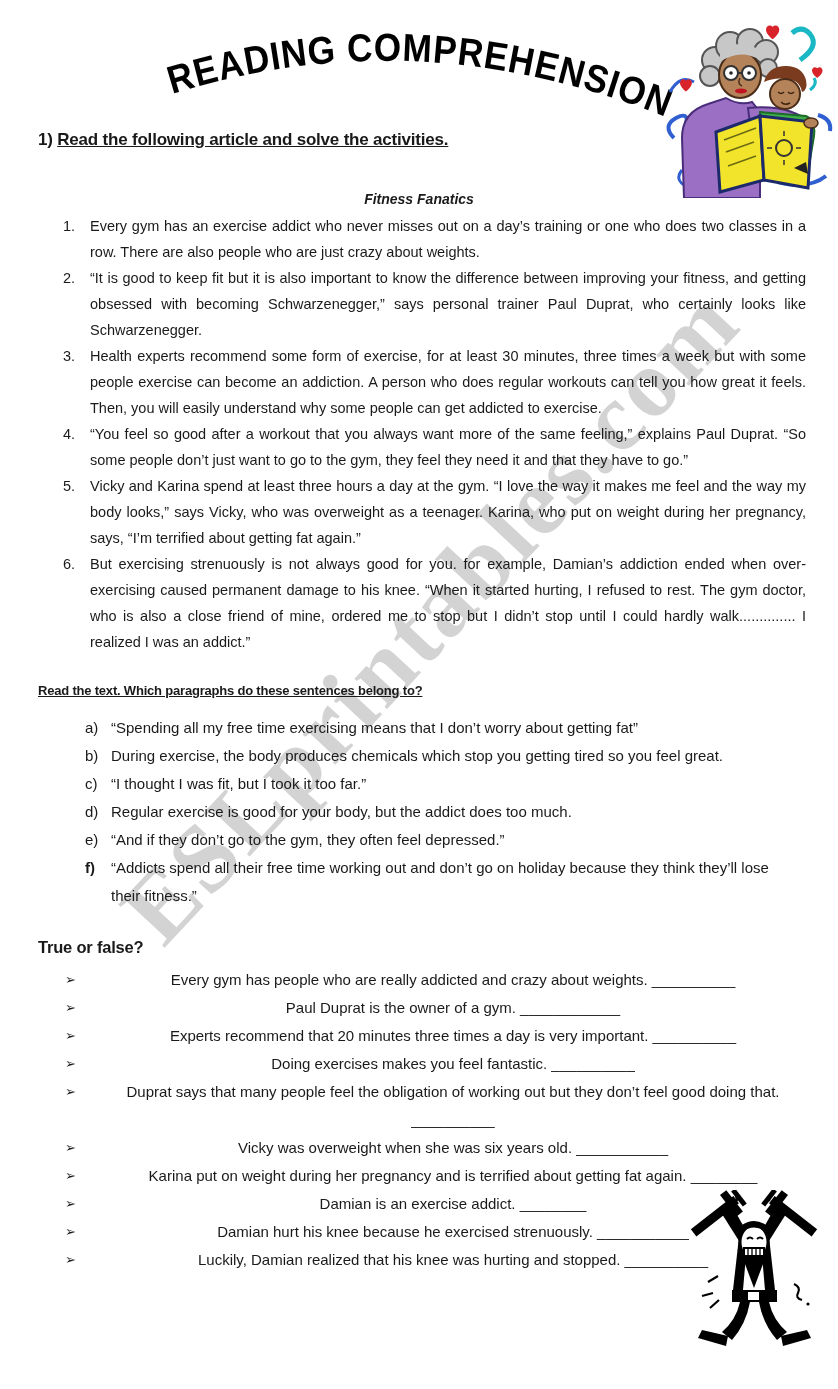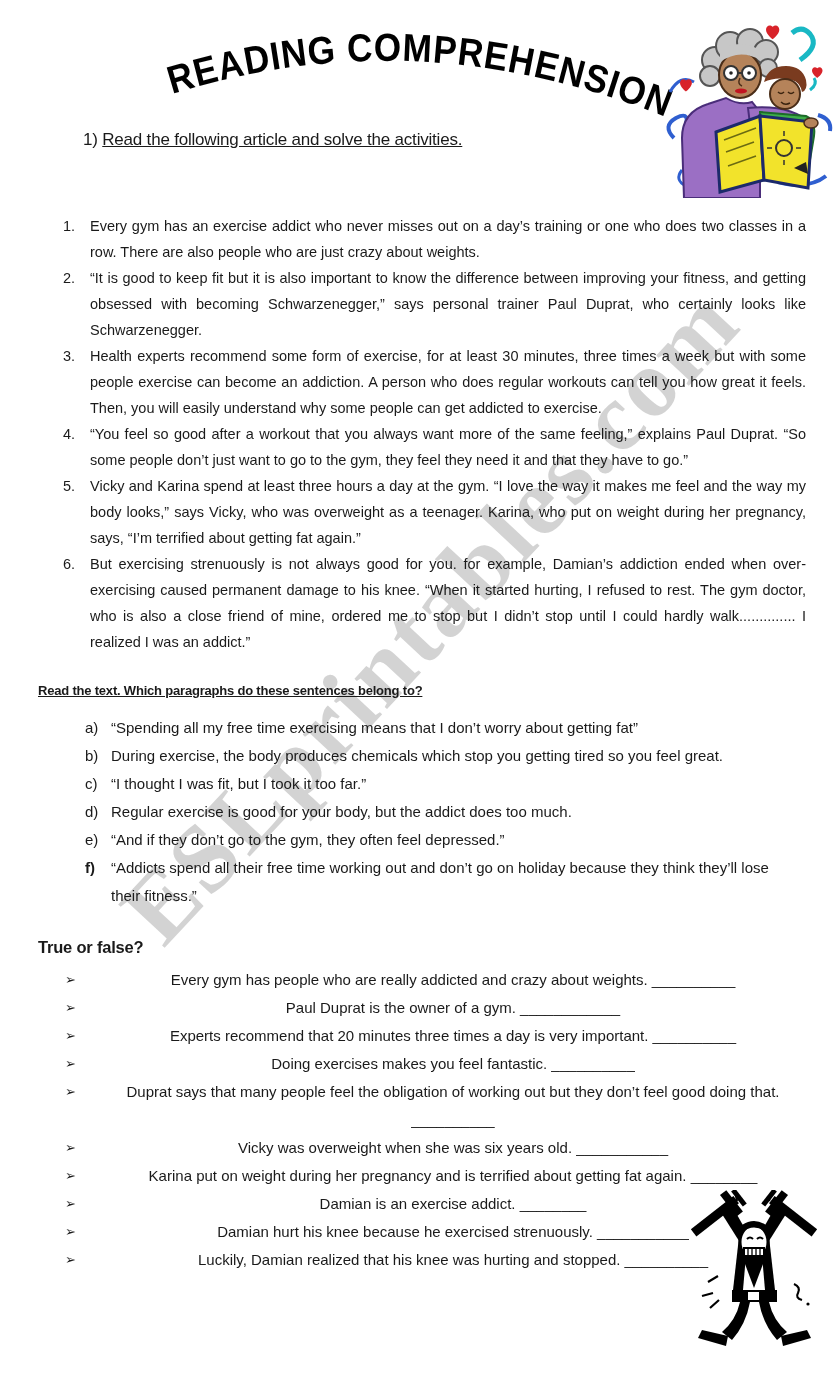--- a/index.html
+++ b/index.html
@@ -15,21 +15,21 @@
     transform:rotate(-47deg);
     font-family:"Liberation Serif","DejaVu Serif",serif;
     font-weight:bold; font-size:97px; letter-spacing:3px;
     color:rgba(128,128,128,0.35);
     z-index:0; pointer-events:none; white-space:nowrap;
   }
   .content{position:absolute; inset:0; z-index:1;}
   .title-svg{position:absolute; left:135px; top:14px; width:570px; height:110px;}
   .clipart-reading{position:absolute; left:660px; top:20px; width:178px; height:178px;}
   .clipart-lifter{position:absolute; left:688px; top:1190px; width:132px; height:158px;}
-  .instruction{position:absolute; left:38px; top:130px; font-size:17px; font-weight:normal; letter-spacing:-0.2px;margin-left:45px;}
+  .instruction{position:absolute; left:38px; top:130px; font-size:17px; font-weight:bold; letter-spacing:-0.2px;}
   .u{text-decoration:underline;}
   .article-title{position:absolute; left:0; top:191px; width:838px; text-align:center;
     font-size:14px; font-weight:bold; font-style:italic;}
   .article-list{position:absolute; left:63px; top:213px; width:743px; font-size:14.5px; line-height:26px;}
   .para{display:flex;}
   .para-num{flex:0 0 27px;}
   .para-text{flex:1; text-align:justify;}
   .match-heading{position:absolute; left:38px; top:683px; font-size:13px; font-weight:bold;
     text-decoration:underline; letter-spacing:-0.2px;}
   .match-list{position:absolute; left:85px; top:714px; width:730px; font-size:15px; line-height:28px;}
@@ -115,20 +115,21 @@
         <path d="M134,148 l12,-6 l2,12 z" fill="#222"></path>
         <ellipse cx="151" cy="103" rx="7" ry="5" fill="#b5835a" stroke="#4a2d18" stroke-width="1.5"></ellipse>
       </g>
     </svg>
 
     <div class="instruction">
       <span>1)</span>
       <span class="u">Read the following article and solve the activities.</span>
     </div>
 
+    <div class="article-title">Fitness Fanatics</div>
 
     <div class="article-list">
       <div class="para">
         <span class="para-num">1.</span>
         <span class="para-text">Every gym has an exercise addict who never misses out on a day’s training or one who does two classes in a row. There are also people who are just crazy about weights.</span>
       </div>
       <div class="para">
         <span class="para-num">2.</span>
         <span class="para-text">“It is good to keep fit but it is also important to know the difference between improving your fitness, and getting obsessed with becoming Schwarzenegger,” says personal trainer Paul Duprat, who certainly looks like Schwarzenegger.</span>
       </div>

